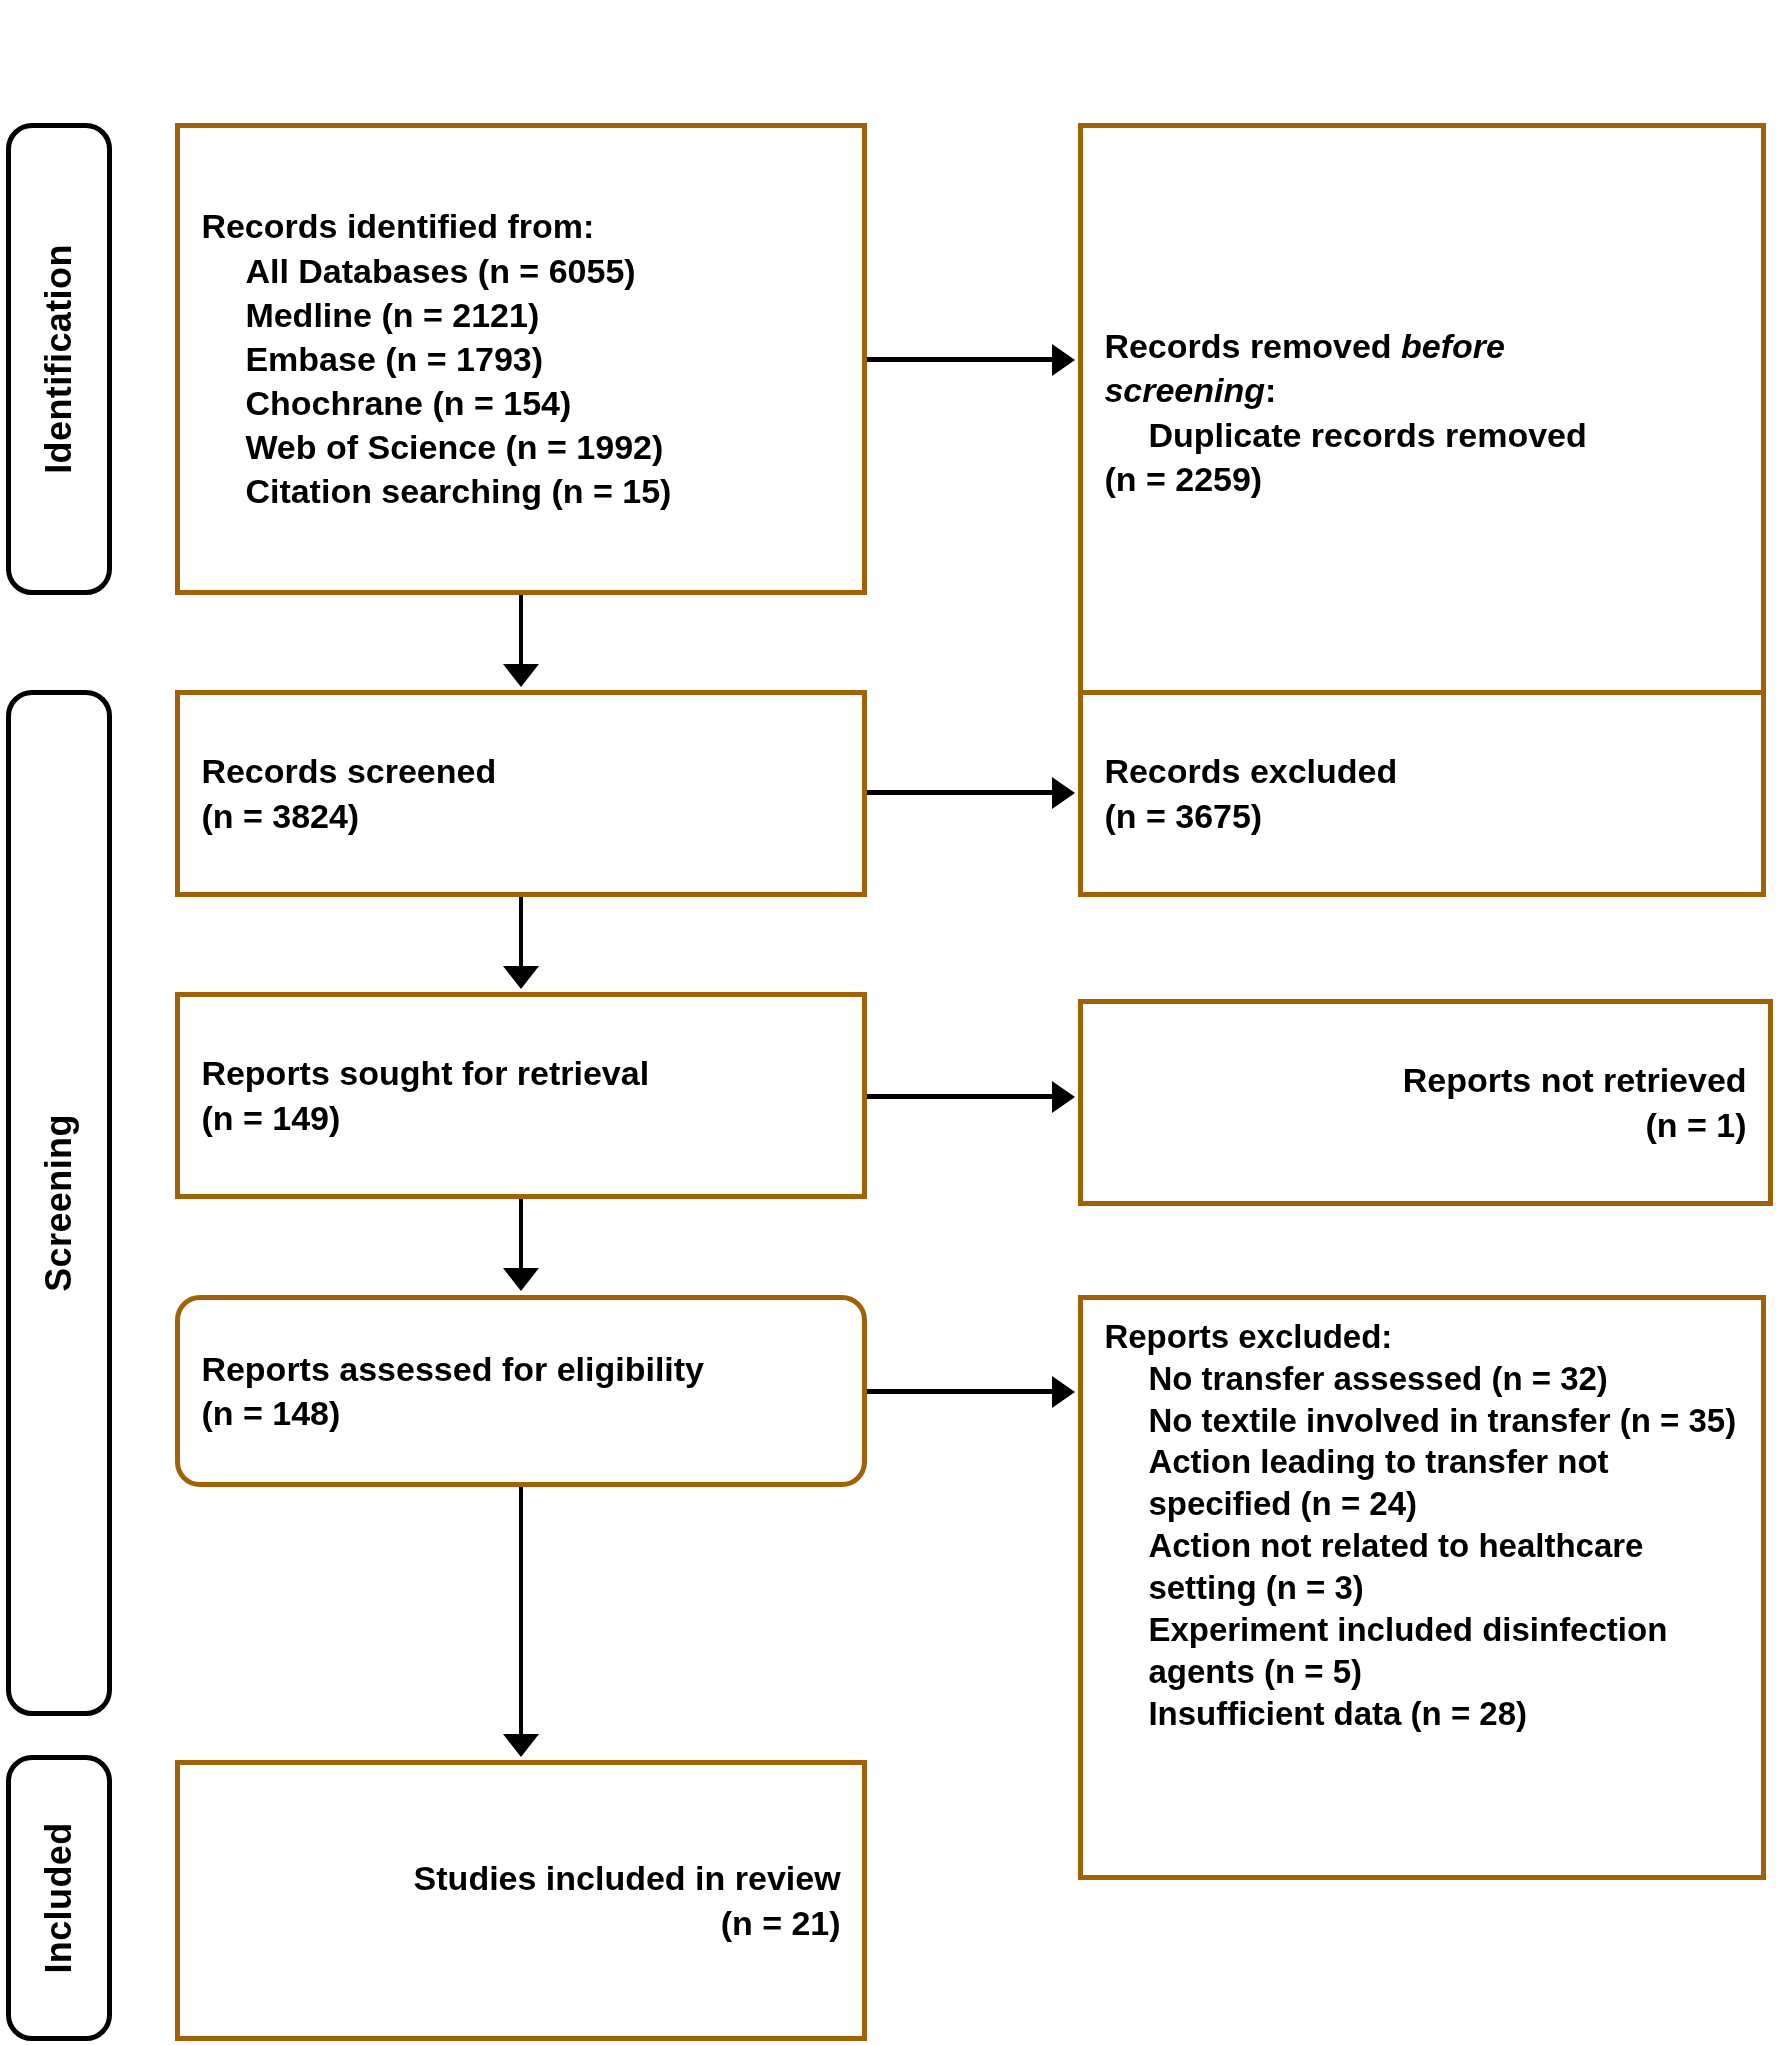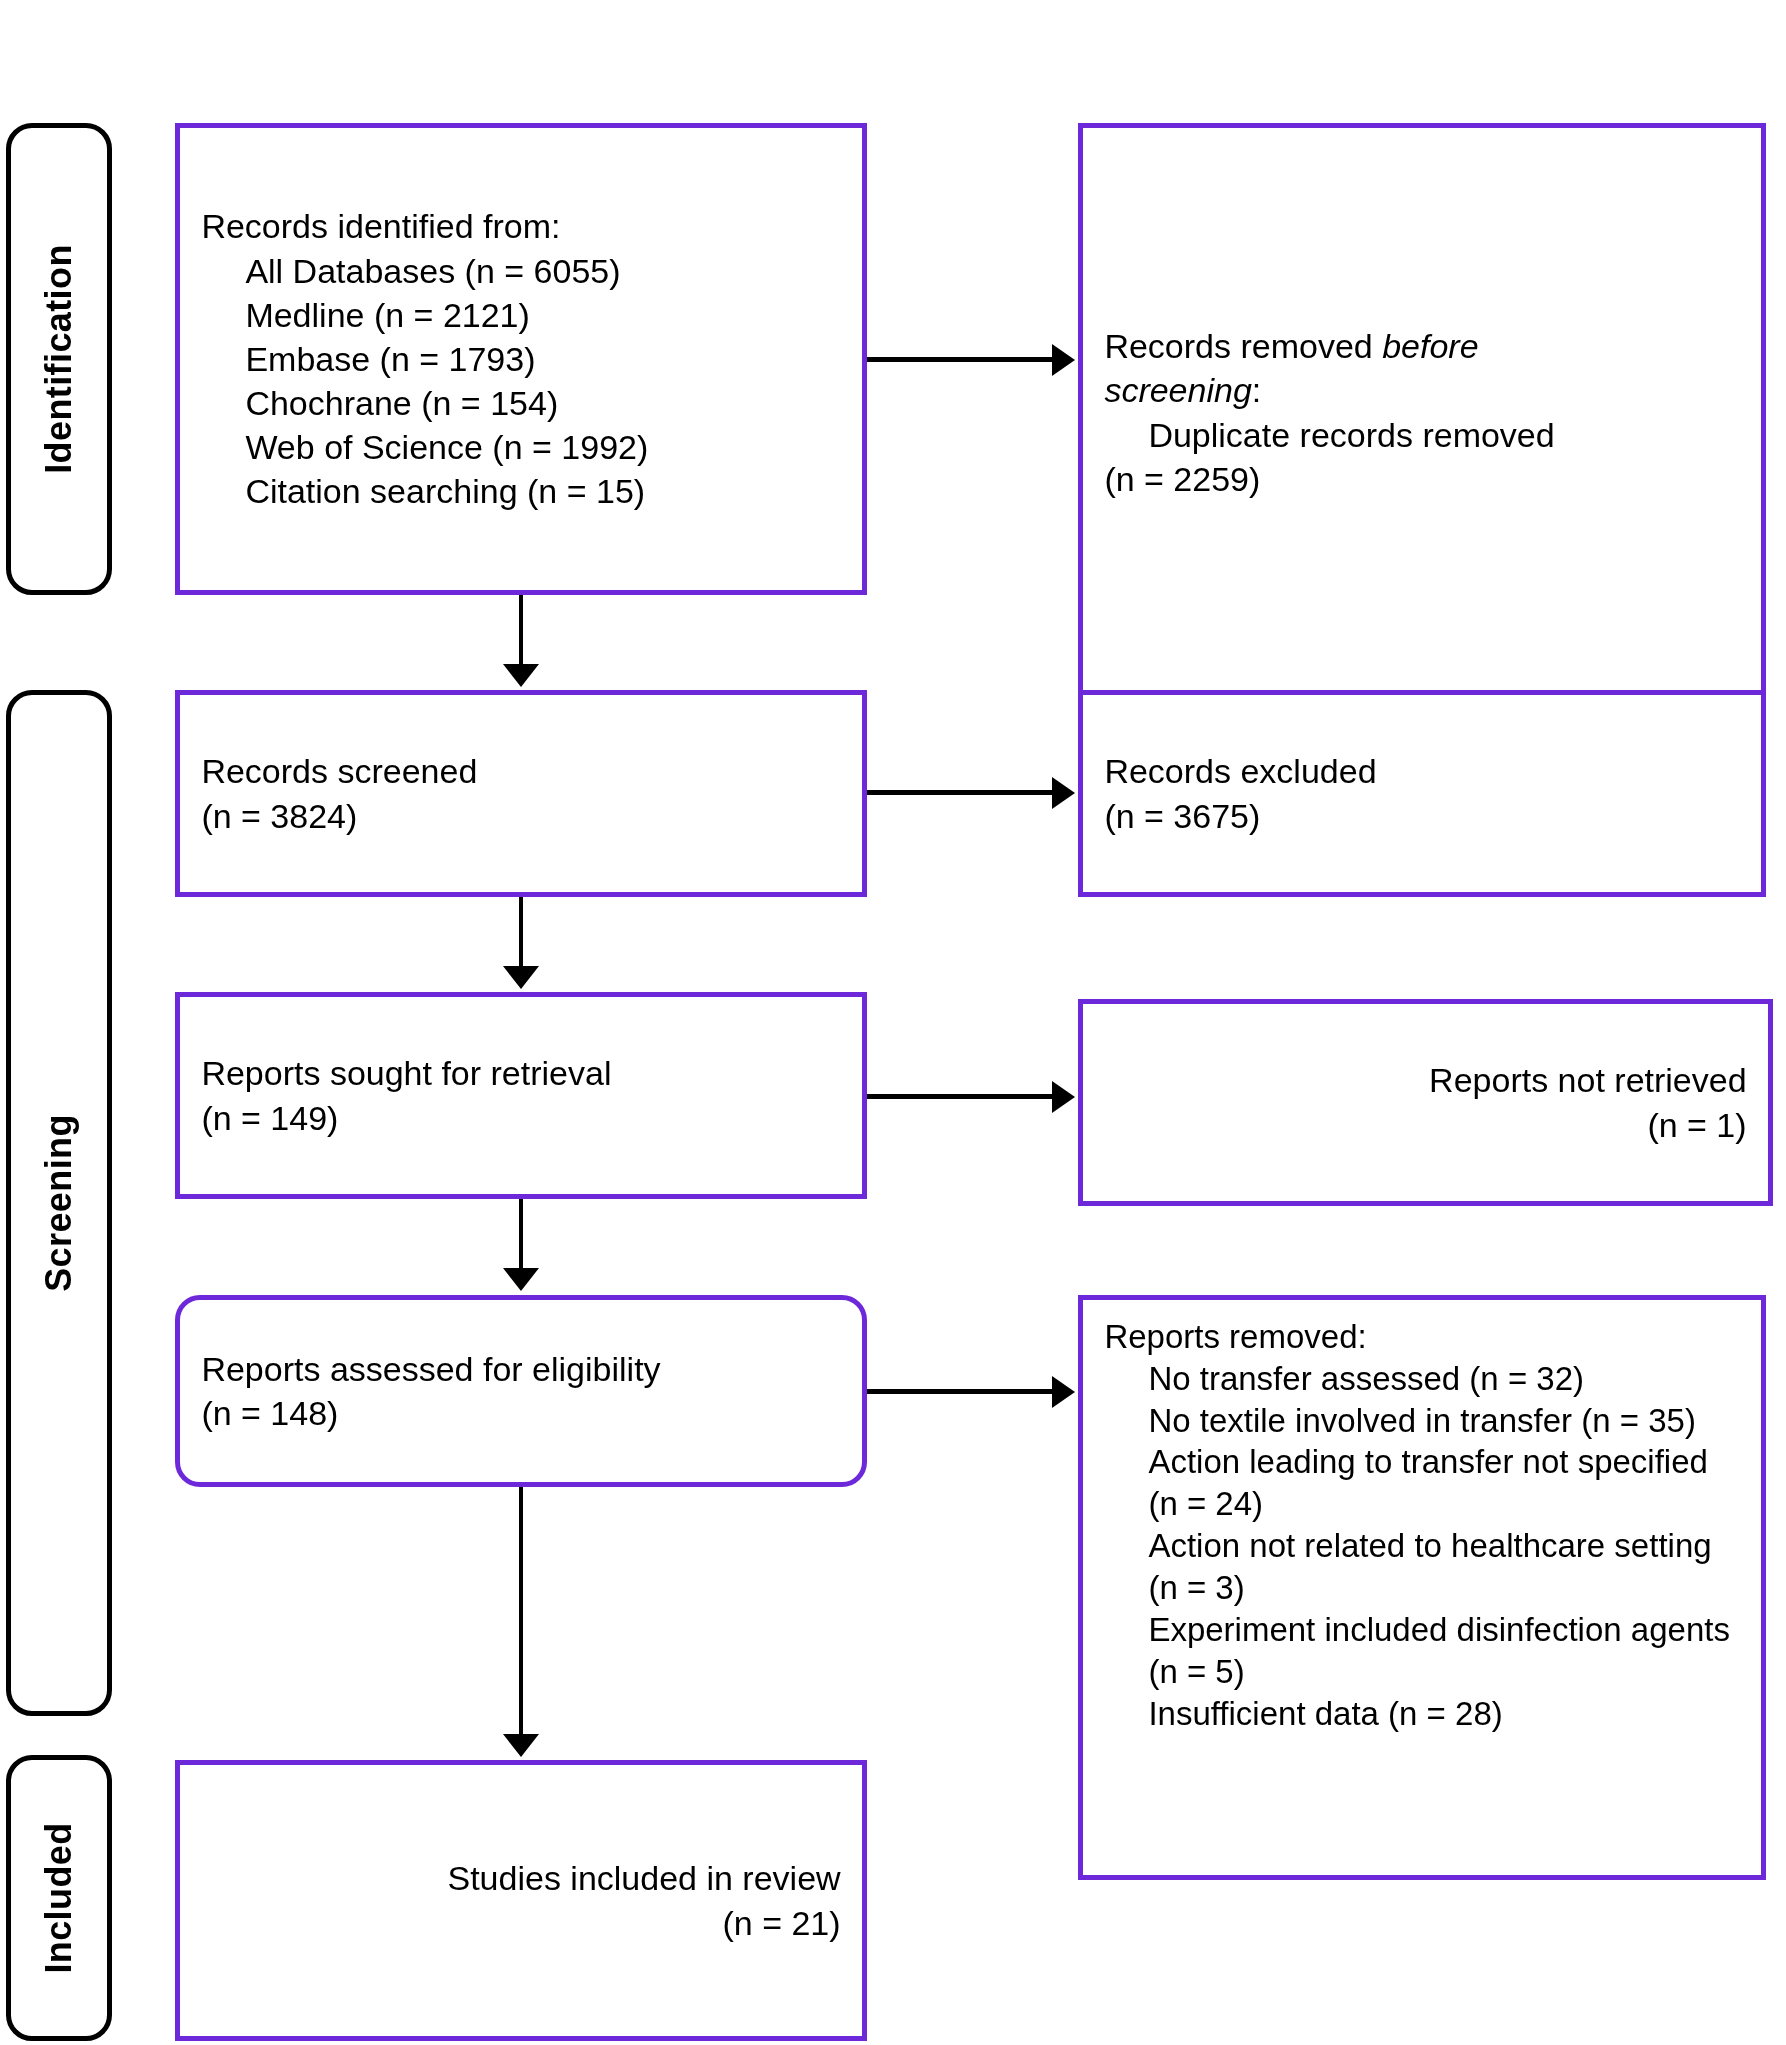--- a/index.html
+++ b/index.html
@@ -63,26 +63,27 @@
     letter-spacing: 0.4px;
   }
   #stage-identification { top: 123px;  height: 472px; }
   #stage-screening      { top: 690px;  height: 1026px; }
   #stage-included       { top: 1755px; height: 286px; }
 
   
   .box {
     position: absolute;
     background: #ffffff;
-    border: 5px solid #6d28d9;
+    border: 5px solid #a16207;
     box-sizing: border-box;
     padding: 0 21.4px;
     display: flex;
     flex-direction: column;
     justify-content: center;
+    font-weight: bold;
   }
   .box-text {
     font-size: 34px;
     line-height: 1.30;
     color: #000000;
   }
   .box-text .ind {
     display: block;
     padding-left: 44px;
   }
@@ -215,21 +216,21 @@
 
   <div class="box" id="box-assessed">
     <div class="box-text">
       <span>Reports assessed for eligibility</span><br>
       <span>(n = 148)</span>
     </div>
   </div>
 
   <div class="box" id="box-excl-reports">
     <div class="box-text">
-      <span>Reports removed:</span>
+      <span>Reports excluded:</span>
       <span class="ind">No transfer assessed (n = 32)</span>
       <span class="ind">No textile involved in transfer (n = 35)</span>
       <span class="ind">Action leading to transfer not specified (n = 24)</span>
       <span class="ind">Action not related to healthcare setting (n = 3)</span>
       <span class="ind">Experiment included disinfection agents (n = 5)</span>
       <span class="ind">Insufficient data (n = 28)</span>
     </div>
   </div>
 
   <div class="box" id="box-included">

